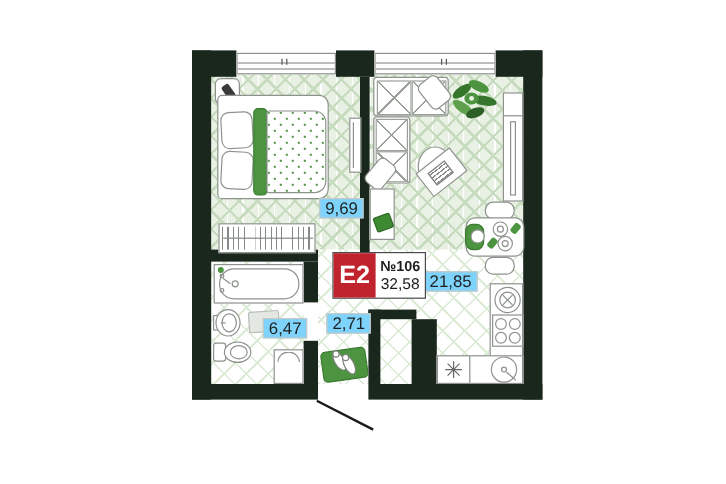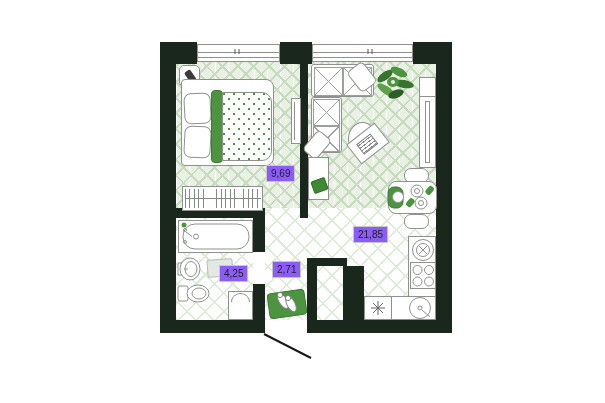--- a/index.html
+++ b/index.html
@@ -17,22 +17,22 @@
         background-image:
           repeating-linear-gradient(45deg,#dcebd5 0 1.5px,transparent 1.5px 13px),
           repeating-linear-gradient(-45deg,#dcebd5 0 1.5px,transparent 1.5px 13px);}
   .window{position:absolute;background:#fff;border:1px solid #8d928c;box-sizing:border-box;}
   .window .pane1,.window .pane2{position:absolute;left:0;right:0;height:1px;background:#8d928c;}
   .pane1{top:7px}.pane2{top:12px}
   .xcush{position:absolute;background-color:#fff;border:1px solid #9aa09a;box-sizing:border-box;
         background-image:
           linear-gradient(45deg,transparent calc(50% - .7px),#9aa09a calc(50% - .7px) calc(50% + .7px),transparent calc(50% + .7px)),
           linear-gradient(-45deg,transparent calc(50% - .7px),#9aa09a calc(50% - .7px) calc(50% + .7px),transparent calc(50% + .7px));}
-  .area-label{position:absolute;background:#8b5cf6;border:1px solid #c6c9c6;color:#1f1f1d;
-        font-size:10px;line-height:13px;padding:1px 4px;white-space:nowrap;z-index:30;}
+  .area-label{position:absolute;background:#7dd3fc;border:1px solid #c6c9c6;color:#1f1f1d;
+        font-size:14px;line-height:13px;padding:1px 4px;white-space:nowrap;z-index:30;}
   .unit-box{position:absolute;display:flex;z-index:40;border:1px solid #4a4a4a;background:#fff;}
   .unit-red{width:35px;height:37px;background:#c1232e;color:#fff;display:flex;align-items:center;
         justify-content:center;font-size:21px;font-weight:bold;}
   .unit-white{width:41px;height:37px;display:flex;flex-direction:column;align-items:center;
         justify-content:center;color:#1d1d1b;}
   .unit-num{font-size:12px;font-weight:bold;line-height:14px;}
   .unit-area{font-size:13px;line-height:15px;}
   .dots{background-image:radial-gradient(#4d9440 1.1px,transparent 1.3px),radial-gradient(#4d9440 1.1px,transparent 1.3px);
         background-size:10px 10px;background-position:1px 1px,6px 6px;}
   .stripes{position:absolute;inset:2px;background-image:repeating-linear-gradient(90deg,#858a85 0 1px,transparent 1px 4.5px);}
@@ -205,17 +205,24 @@
     <g stroke="#7c827c" fill="#fff">
       <ellipse cx="283" cy="301" rx="4" ry="8.5" transform="rotate(-32 283 301)"></ellipse>
       <ellipse cx="291" cy="304" rx="4" ry="8.5" transform="rotate(-28 291 304)"></ellipse>
       <circle cx="280" cy="295" r="2.6"></circle>
       <circle cx="288" cy="298" r="2.6"></circle>
     </g>
   </svg>
 
   <div class="area-label" style="left:266px;top:165px;">9,69</div>
   <div class="area-label" style="left:353px;top:226px;">21,85</div>
-  <div class="area-label" style="left:219px;top:265px;">4,25</div>
+  <div class="area-label" style="left:219px;top:265px;">6,47</div>
   <div class="area-label" style="left:272px;top:261px;">2,71</div>
 
+  <div class="unit-box" style="left:277px;top:210px;">
+    <div class="unit-red">E2</div>
+    <div class="unit-white">
+      <div class="unit-num">№106</div>
+      <div class="unit-area">32,58</div>
+    </div>
+  </div>
 
 </div>
 
 </body></html>

